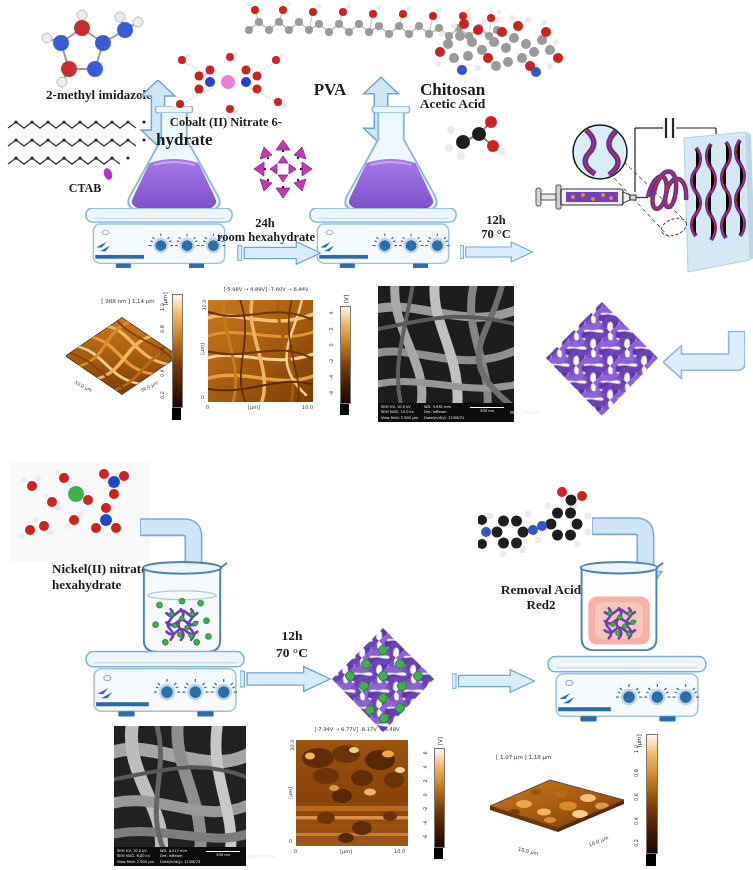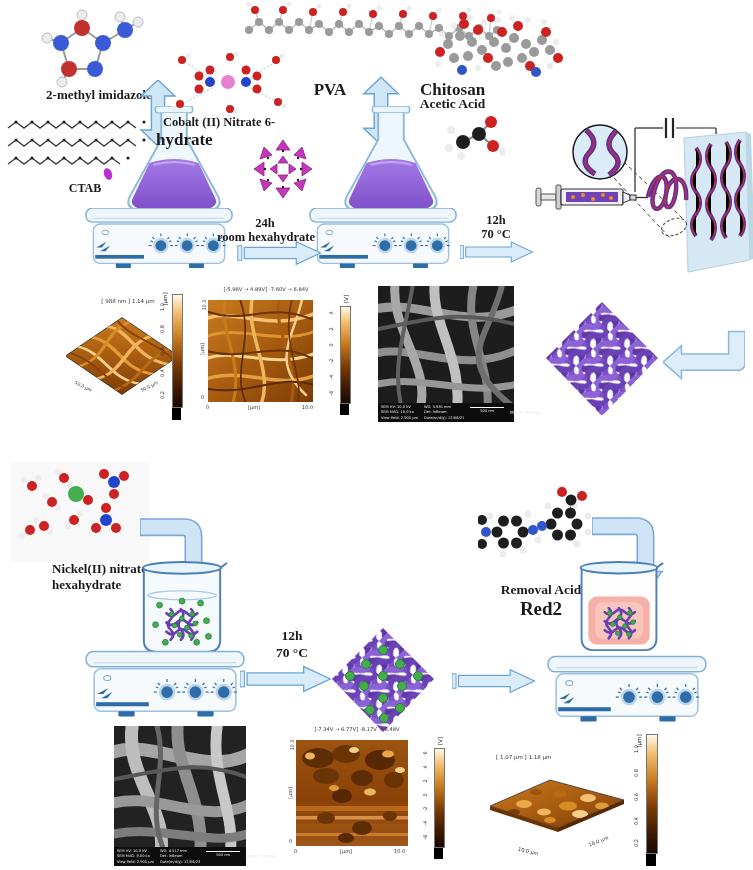--- a/index.html
+++ b/index.html
@@ -225,21 +225,21 @@
         <circle cx="64" cy="2" r="2.5"></circle>
         <circle cx="110" cy="4" r="2.5"></circle>
     <circle cx="2" cy="56" r="2.5"></circle>
         <circle cx="64" cy="60" r="2.5"></circle>
         <circle cx="112" cy="54" r="2.5"></circle>
   </g>
   <circle cx="38" cy="30" r="5" fill="#2244cc"></circle>
   <circle cx="74" cy="30" r="5" fill="#2244cc"></circle>
   <circle cx="56" cy="30" r="7" fill="#e87fd0"></circle>
 </svg>
-<span class="abs lbl" style="left:156px;top:115px;width:126px;font-size:12.5px;text-align:center">Cobalt (II) Nitrate 6-</span>
+<span class="abs lbl" style="left:156px;top:115px;width:126px;font-size:12.5px;text-align:right">Cobalt (II) Nitrate 6-</span>
 <span class="abs lbl" style="left:156px;top:130px;width:126px;font-size:17px;text-align:left">hydrate</span>
 
 <svg class="abs" style="left:250px;top:136px" width="66" height="66">
   <g fill="#c238b8" stroke="#8c1f86" stroke-width="0.8">
     <polygon points="33,4 40,14 26,14"></polygon>
         <polygon points="52,11 56,23 44,19"></polygon>
     <polygon points="62,33 52,40 52,26"></polygon>
         <polygon points="52,55 44,47 56,43"></polygon>
     <polygon points="33,62 26,52 40,52"></polygon>
         <polygon points="14,55 10,43 22,47"></polygon>
@@ -736,21 +736,21 @@
         <circle cx="4" cy="58" r="5"></circle>
         <circle cx="93" cy="14" r="5.5"></circle>
   </g>
   <circle cx="55" cy="44" r="5" fill="#3355cc"></circle>
       <circle cx="64" cy="40" r="5" fill="#3355cc"></circle>
   <circle cx="8" cy="46" r="5" fill="#3355cc"></circle>
   <circle cx="84" cy="6" r="5" fill="#cc2222"></circle>
       <circle cx="104" cy="10" r="5" fill="#cc2222"></circle>
 </svg>
 <span class="abs lbl" style="left:486px;top:582px;width:110px;font-size:13.5px">Removal Acid</span>
-<span class="abs lbl" style="left:486px;top:598px;width:110px;font-size:19px">Red2</span>
+<span class="abs lbl" style="left:486px;top:598px;width:110px;font-size:13px">Red2</span>
 
 <svg class="abs" style="left:592px;top:514px" width="72" height="86" viewBox="0 0 70 76">
       <use href="#sym-elbow-down"></use>
     </svg>
 
 <svg class="abs" style="left:572px;top:560px" width="94" height="94" viewBox="0 0 94 98">
   <path d="M8,8 L8,82 Q8,94 22,94 L72,94 Q86,94 86,82 L86,8" fill="#fdfdfd" stroke="#4d7fb8" stroke-width="2"></path>
   <ellipse cx="47" cy="8" rx="40" ry="6" fill="#eaf4fb" stroke="#4d7fb8" stroke-width="2"></ellipse>
   <line x1="86" y1="8" x2="93" y2="3" stroke="#4d7fb8" stroke-width="2"></line>
   <rect x="15" y="38" width="64" height="50" rx="9" fill="#f5b0a8"></rect>

